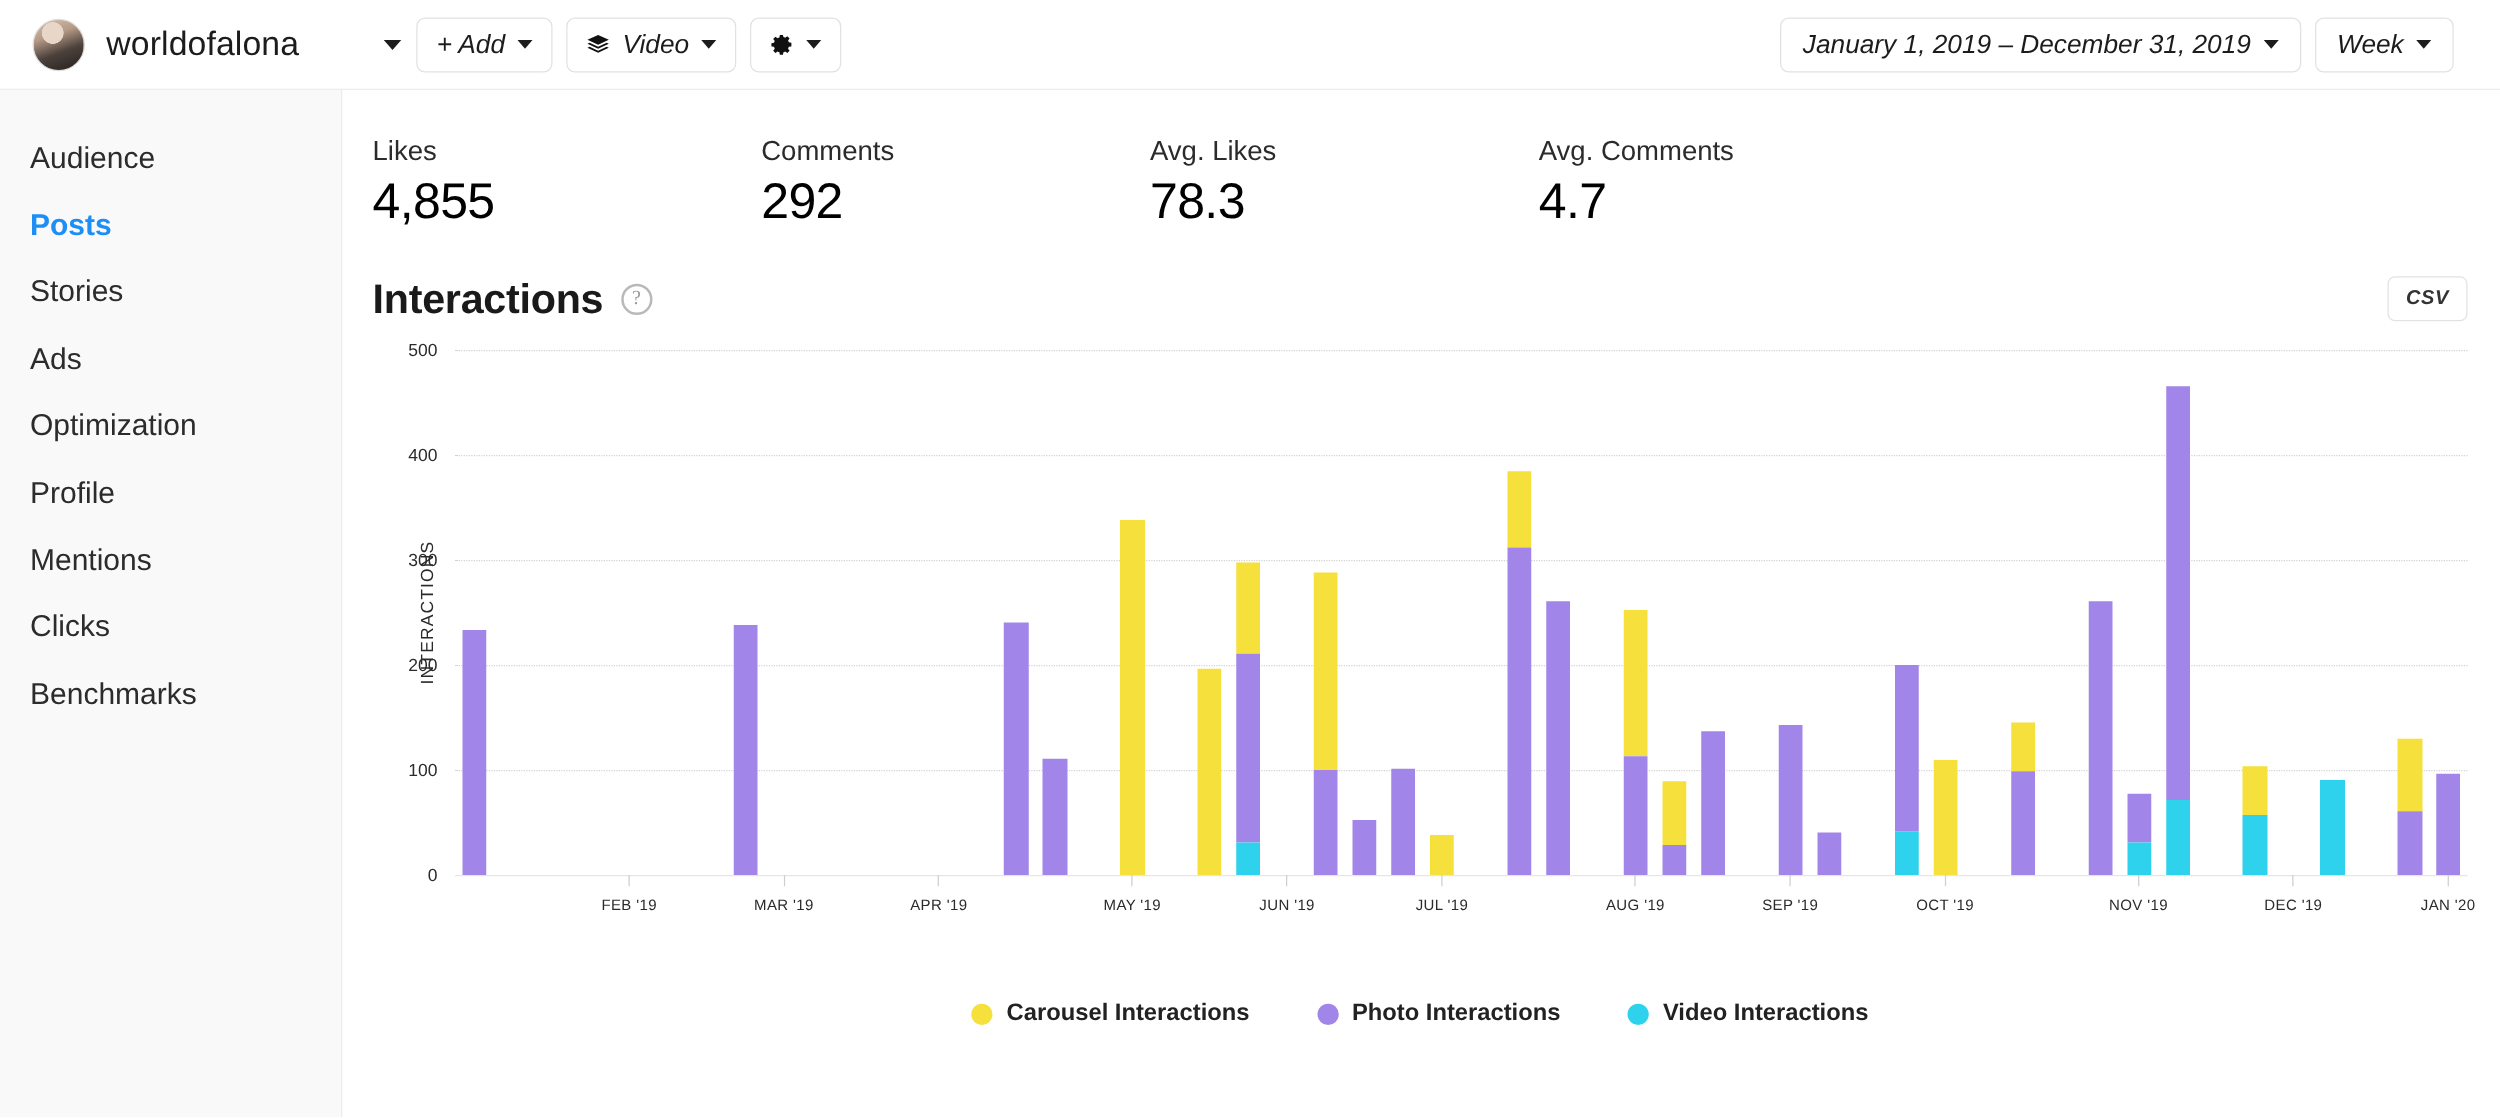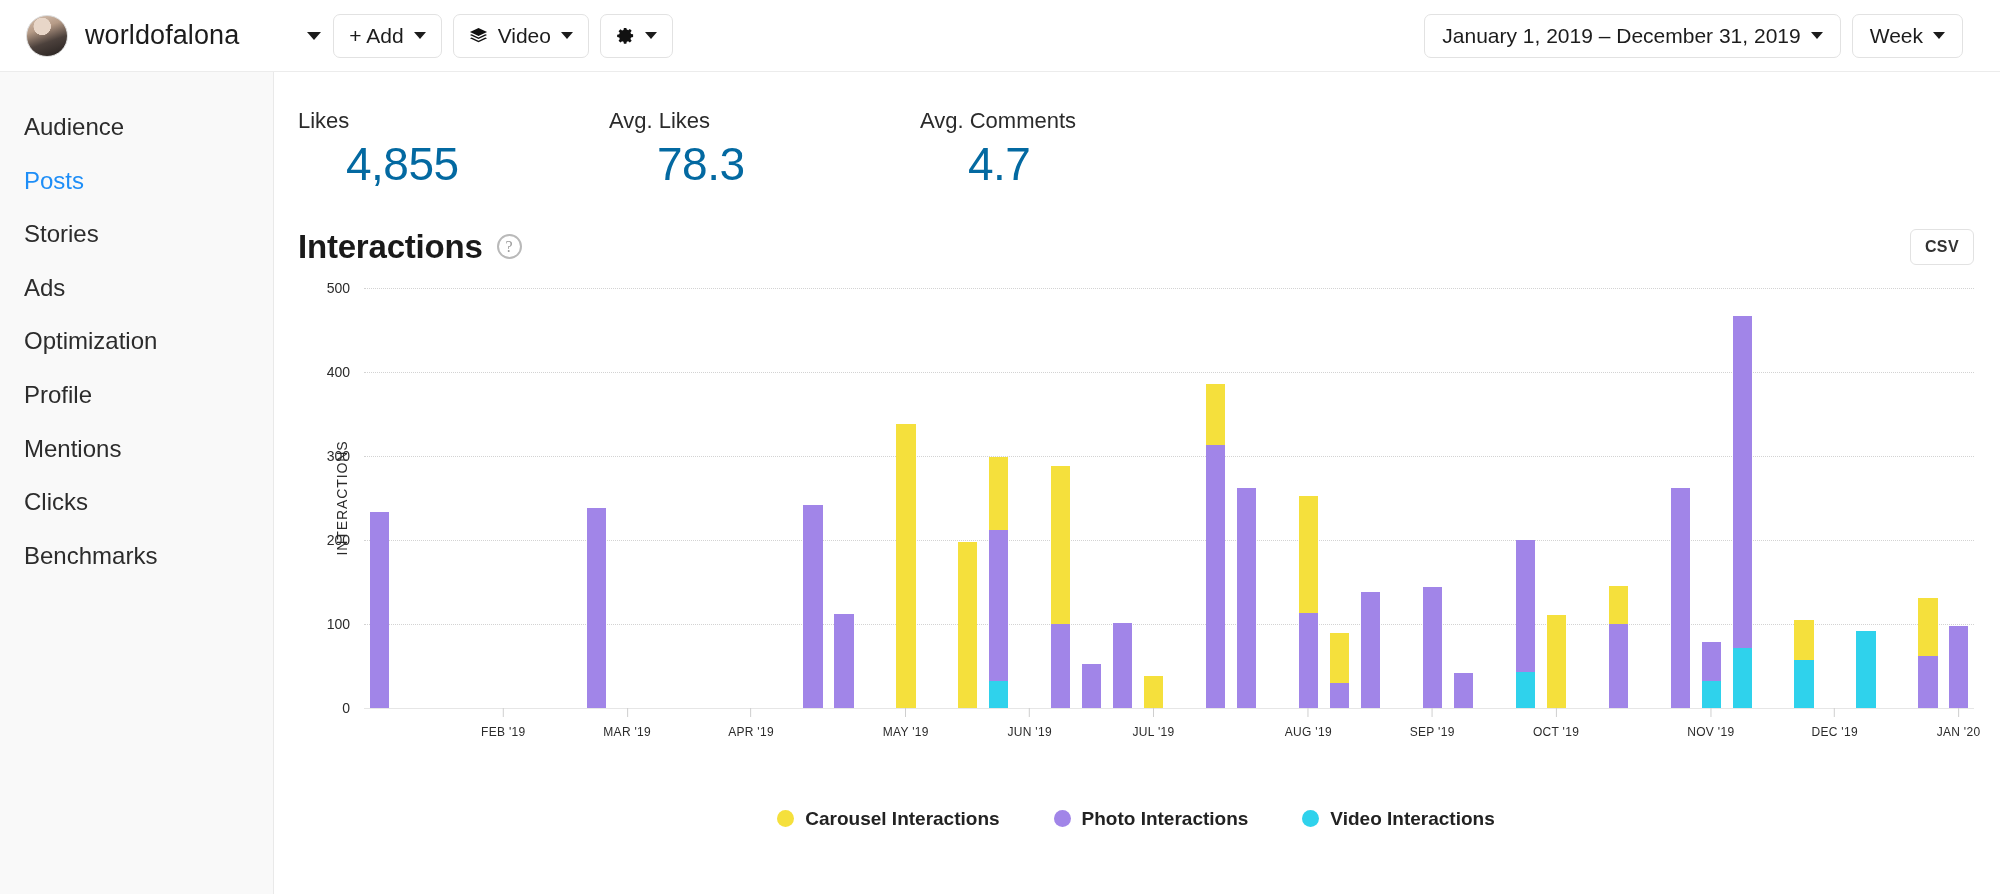--- a/index.html
+++ b/index.html
@@ -50,20 +50,21 @@
     background: #fff;
     display: inline-flex;
     align-items: center;
     gap: 10px;
     padding: 0 15px;
     font-size: 21px;
     color: #1c1c1c;
     cursor: pointer;
     margin-right: 11px;
     white-space: nowrap;
+    font-style: italic;
   }
   .btn-label { font-size: 21px; }
   .stack-icon { display: inline-flex; width: 19px; height: 19px; }
   .gear-icon { display: inline-flex; width: 19px; height: 19px; }
 
   .topbar-right {
     margin-left: auto;
     display: flex;
     align-items: center;
   }
@@ -79,46 +80,45 @@
     border-right: 1px solid #e9e9e9;
     padding-top: 28px;
   }
   .nav-item {
     font-size: 24px;
     color: #2c2c2c;
     padding: 13px 0 13px 24px;
     cursor: pointer;
     line-height: 1.15;
   }
-  .nav-item.active { color: #1e8ef7; font-weight: normal; }
+  .nav-item.active { color: #1e8ef7; font-weight: bold; }
 
   .main {
     flex: 1;
     padding: 0 26px 0 24px;
     position: relative;
     background: #fff;
   }
 
   
   .kpis {
     display: flex;
     padding-top: 36px;
   }
   .kpi { width: 311px; flex: none; }
   .kpi-label {
     font-size: 22px;
     color: #2b2b2b;
     margin-bottom: 2px;
   }
   .kpi-value {
-    font-size: 46px;
-    color: #0369a1;
+    font-size: 40px;
+    color: #000000;
     letter-spacing: -0.5px;
     line-height: 1.25;
-    margin-left: 48px;
   }
 
   
   .chart-head {
     display: flex;
     align-items: center;
     margin-top: 34px;
   }
   .chart-title {
     font-size: 33px;
@@ -325,20 +325,24 @@
       <div class="nav-item">Clicks</div>
       <div class="nav-item">Benchmarks</div>
     </nav>
 
   <div class="main">
 
     <div class="kpis" id="kpis">
         <div class="kpi">
           <div class="kpi-label">Likes</div>
           <div class="kpi-value">4,855</div>
+        </div>
+        <div class="kpi">
+          <div class="kpi-label">Comments</div>
+          <div class="kpi-value">292</div>
         </div>
         <div class="kpi">
           <div class="kpi-label">Avg. Likes</div>
           <div class="kpi-value">78.3</div>
         </div>
         <div class="kpi">
           <div class="kpi-label">Avg. Comments</div>
           <div class="kpi-value">4.7</div>
         </div>
       </div>

